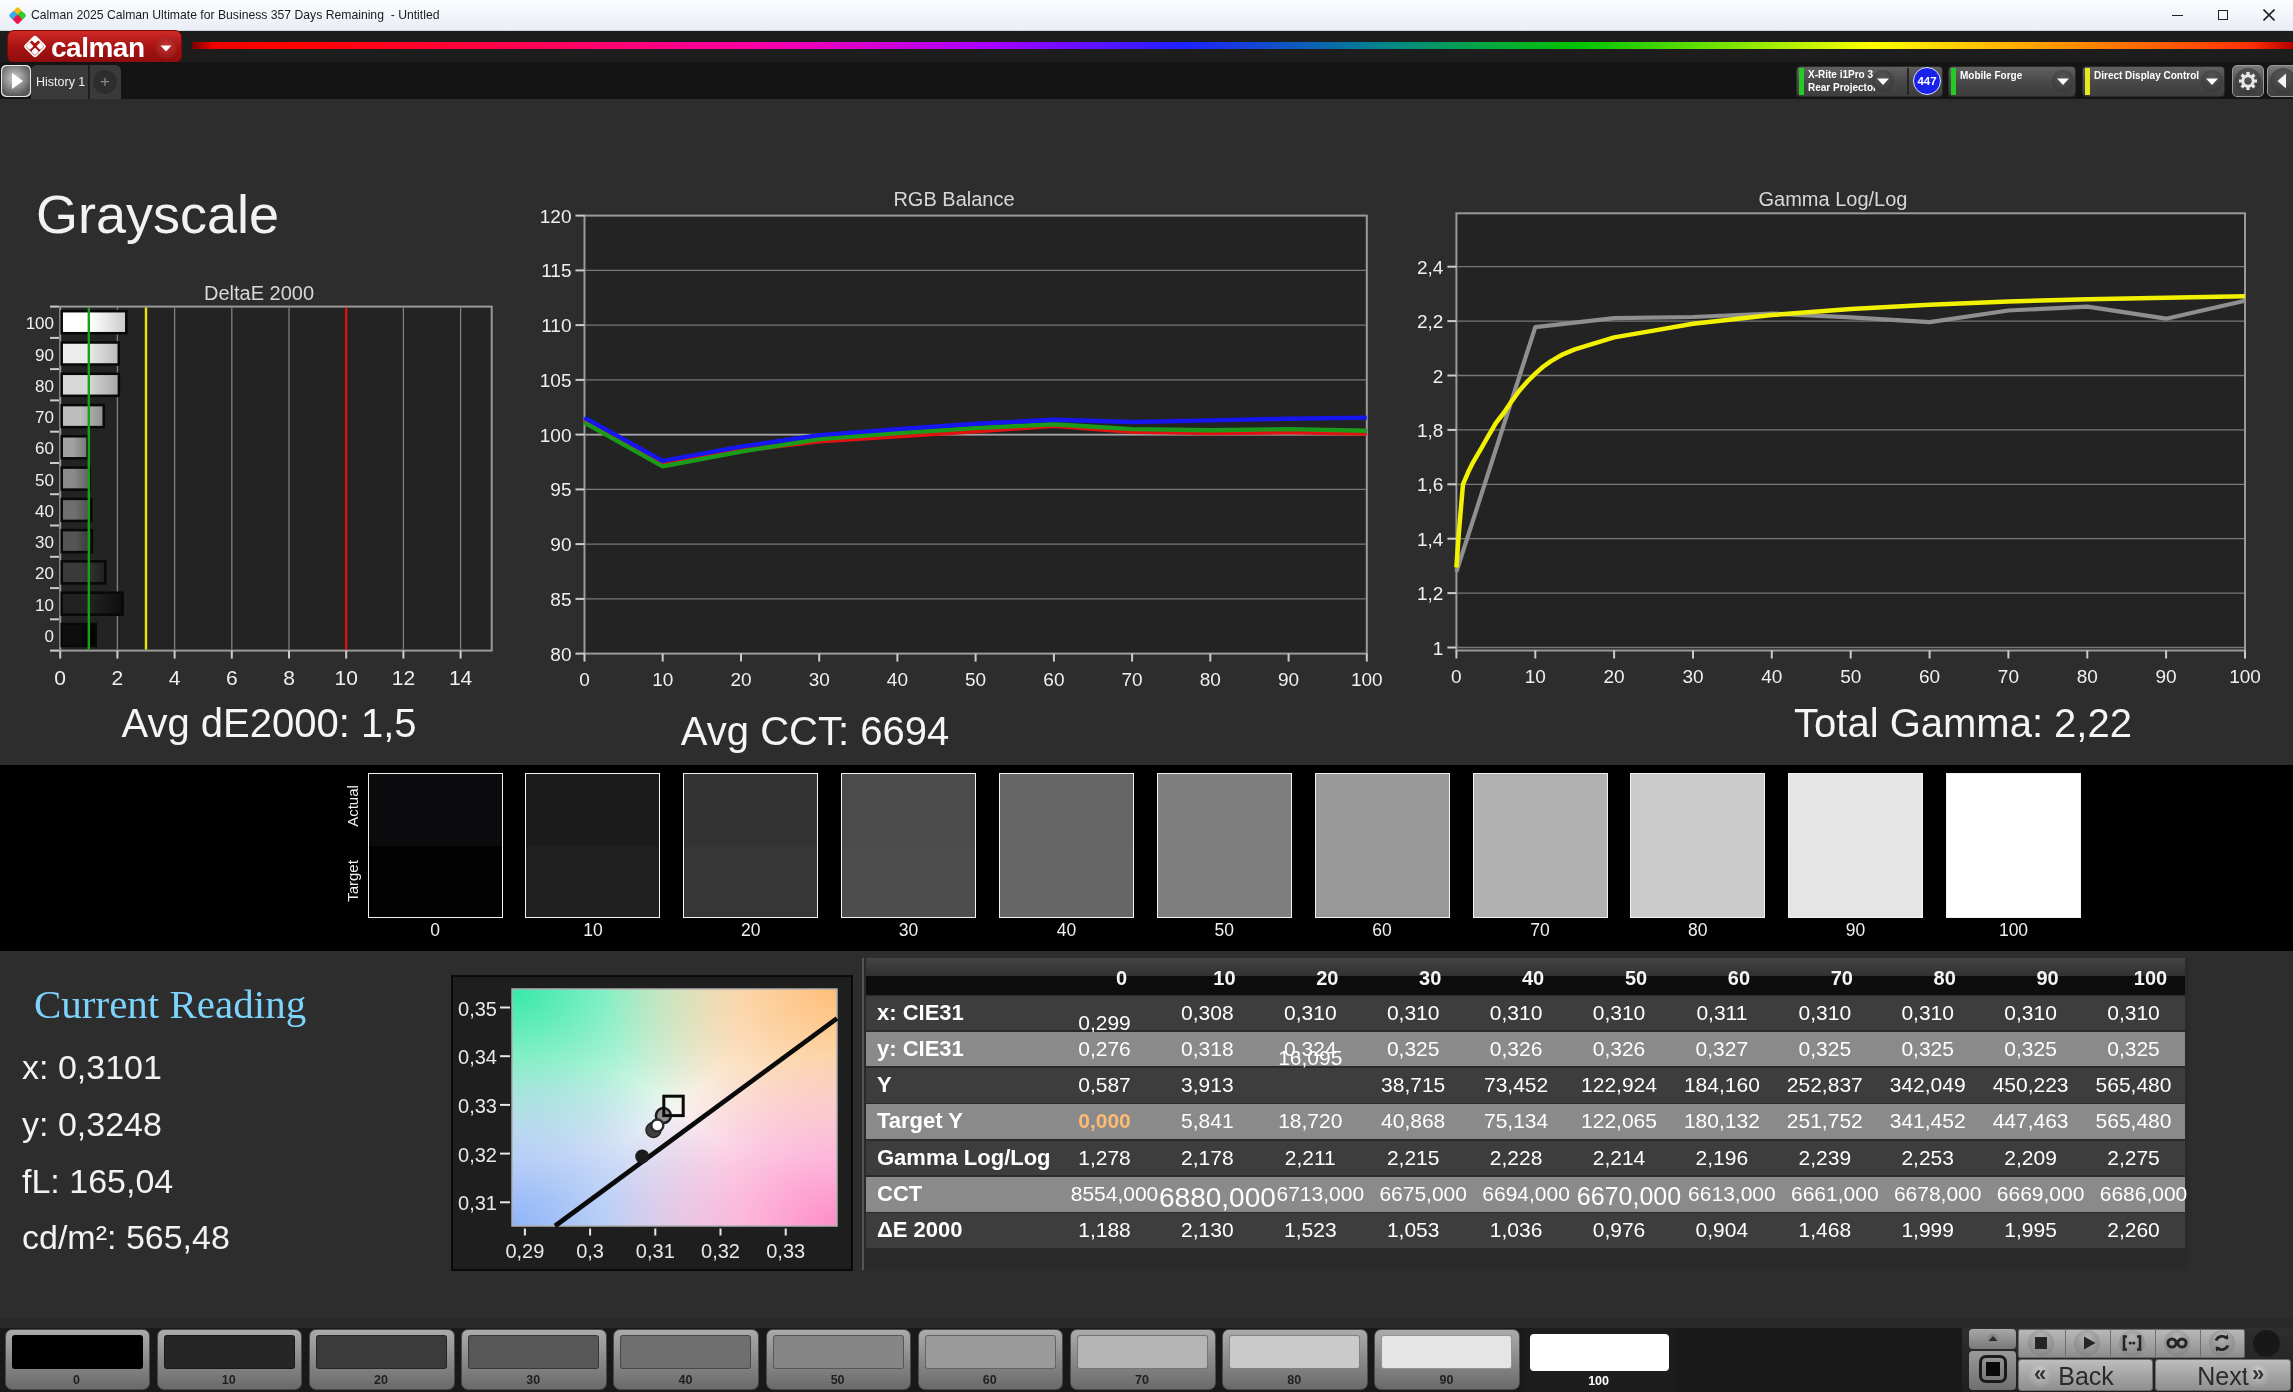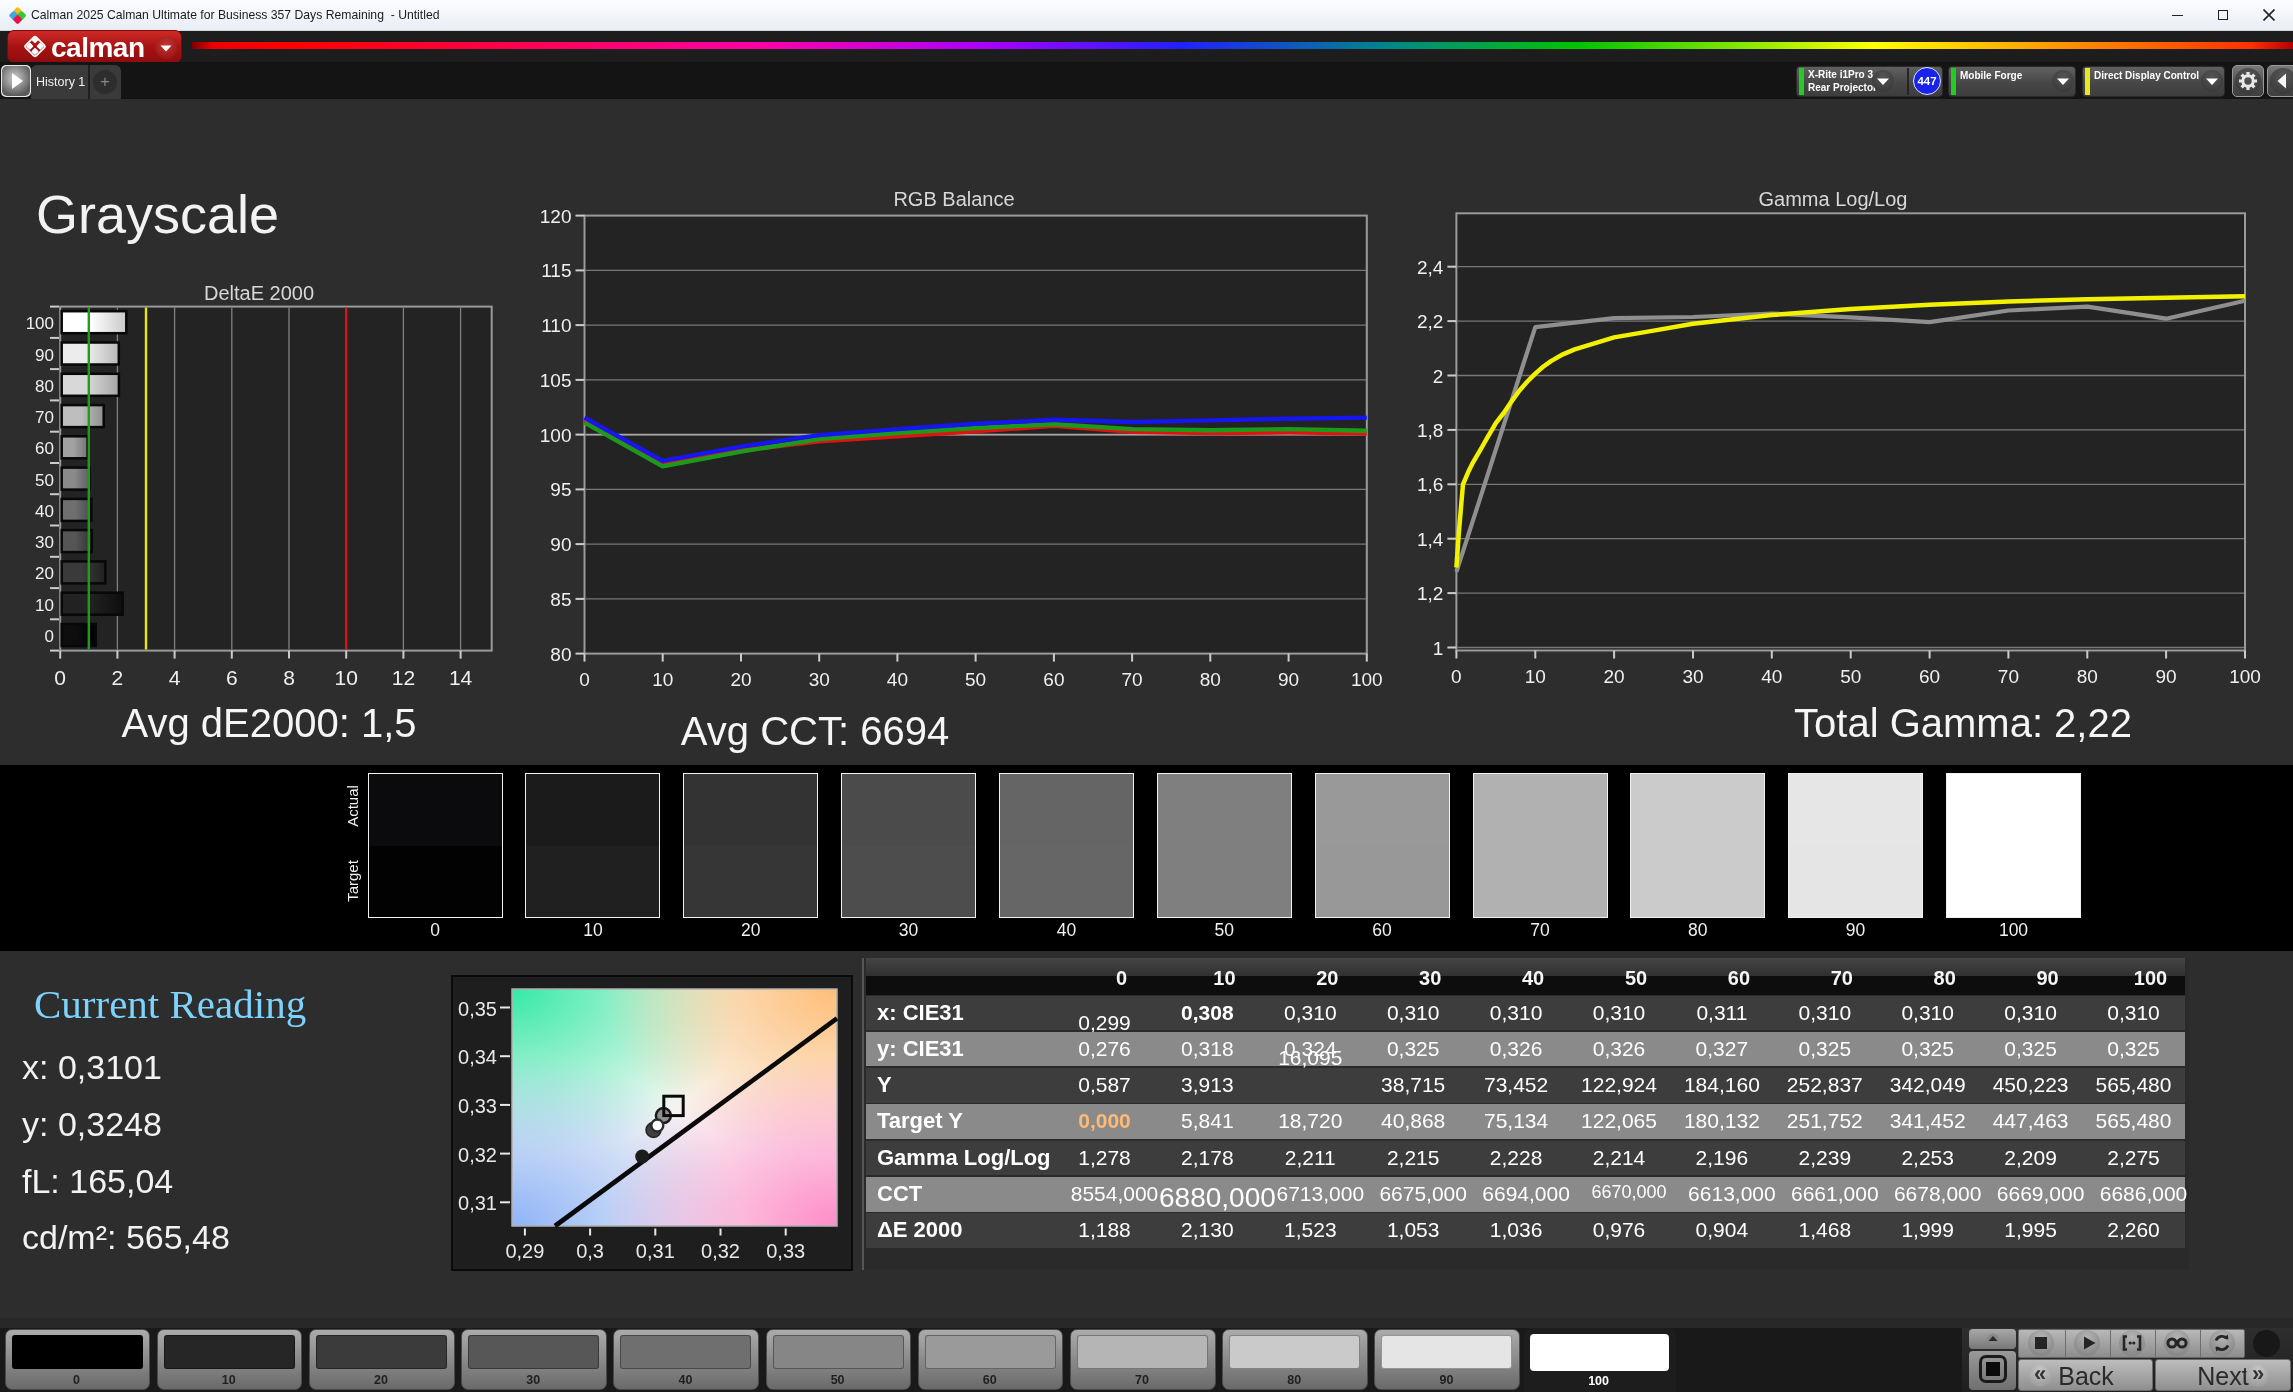--- a/index.html
+++ b/index.html
@@ -448,21 +448,21 @@
 <div class="abs" style="left:1533.1px;top:967px;transform:translateX(-50%);font-size:20px;font-weight:bold;color:#f5f5f5;">40</div>
 <div class="abs" style="left:1636.0px;top:967px;transform:translateX(-50%);font-size:20px;font-weight:bold;color:#f5f5f5;">50</div>
 <div class="abs" style="left:1738.9px;top:967px;transform:translateX(-50%);font-size:20px;font-weight:bold;color:#f5f5f5;">60</div>
 <div class="abs" style="left:1841.8px;top:967px;transform:translateX(-50%);font-size:20px;font-weight:bold;color:#f5f5f5;">70</div>
 <div class="abs" style="left:1944.7px;top:967px;transform:translateX(-50%);font-size:20px;font-weight:bold;color:#f5f5f5;">80</div>
 <div class="abs" style="left:2047.6px;top:967px;transform:translateX(-50%);font-size:20px;font-weight:bold;color:#f5f5f5;">90</div>
 <div class="abs" style="left:2150.5px;top:967px;transform:translateX(-50%);font-size:20px;font-weight:bold;color:#f5f5f5;">100</div>
 <div class="abs" style="left:866px;top:995.5px;width:1319px;height:34.5px;background:#3d3d3d;"></div>
 <div class="abs" style="left:877px;top:999.5px;font-size:22px;font-weight:bold;color:#fff;white-space:nowrap;">x: CIE31</div>
 <div class="abs" style="left:1104.5px;top:1011px;transform:translateX(-50%);font-size:21px;color:#fff;white-space:nowrap;">0,299</div>
-<div class="abs" style="left:1207.4px;top:1000.5px;transform:translateX(-50%);font-size:21px;color:#fff;white-space:nowrap;font-weight:bold;">0,308</div>
+<div class="abs" style="left:1207.4px;top:1000.5px;transform:translateX(-50%);font-size:21px;color:#fff;white-space:nowrap;">0,308</div>
 <div class="abs" style="left:1310.3px;top:1000.5px;transform:translateX(-50%);font-size:21px;color:#fff;white-space:nowrap;">0,310</div>
 <div class="abs" style="left:1413.2px;top:1000.5px;transform:translateX(-50%);font-size:21px;color:#fff;white-space:nowrap;">0,310</div>
 <div class="abs" style="left:1516.1px;top:1000.5px;transform:translateX(-50%);font-size:21px;color:#fff;white-space:nowrap;">0,310</div>
 <div class="abs" style="left:1619.0px;top:1000.5px;transform:translateX(-50%);font-size:21px;color:#fff;white-space:nowrap;">0,310</div>
 <div class="abs" style="left:1721.9px;top:1000.5px;transform:translateX(-50%);font-size:21px;color:#fff;white-space:nowrap;">0,311</div>
 <div class="abs" style="left:1824.8px;top:1000.5px;transform:translateX(-50%);font-size:21px;color:#fff;white-space:nowrap;">0,310</div>
 <div class="abs" style="left:1927.7px;top:1000.5px;transform:translateX(-50%);font-size:21px;color:#fff;white-space:nowrap;">0,310</div>
 <div class="abs" style="left:2030.6px;top:1000.5px;transform:translateX(-50%);font-size:21px;color:#fff;white-space:nowrap;">0,310</div>
 <div class="abs" style="left:2133.5px;top:1000.5px;transform:translateX(-50%);font-size:21px;color:#fff;white-space:nowrap;">0,310</div>
 <div class="abs" style="left:866px;top:1031.8px;width:1319px;height:34.5px;background:#8a8a8a;"></div>
@@ -517,21 +517,21 @@
 <div class="abs" style="left:1927.7px;top:1145.7px;transform:translateX(-50%);font-size:21px;color:#fff;white-space:nowrap;">2,253</div>
 <div class="abs" style="left:2030.6px;top:1145.7px;transform:translateX(-50%);font-size:21px;color:#fff;white-space:nowrap;">2,209</div>
 <div class="abs" style="left:2133.5px;top:1145.7px;transform:translateX(-50%);font-size:21px;color:#fff;white-space:nowrap;">2,275</div>
 <div class="abs" style="left:866px;top:1177.0px;width:1319px;height:34.5px;background:#8a8a8a;"></div>
 <div class="abs" style="left:877px;top:1181.0px;font-size:22px;font-weight:bold;color:#fff;white-space:nowrap;">CCT</div>
 <div class="abs" style="left:1114.5px;top:1182.0px;transform:translateX(-50%);font-size:21px;color:#fff;white-space:nowrap;">8554,000</div>
 <div class="abs" style="left:1217.4px;top:1182.0px;transform:translateX(-50%);font-size:28px;color:#fff;white-space:nowrap;">6880,000</div>
 <div class="abs" style="left:1320.3px;top:1182.0px;transform:translateX(-50%);font-size:21px;color:#fff;white-space:nowrap;">6713,000</div>
 <div class="abs" style="left:1423.2px;top:1182.0px;transform:translateX(-50%);font-size:21px;color:#fff;white-space:nowrap;">6675,000</div>
 <div class="abs" style="left:1526.1px;top:1182.0px;transform:translateX(-50%);font-size:21px;color:#fff;white-space:nowrap;">6694,000</div>
-<div class="abs" style="left:1629.0px;top:1182.0px;transform:translateX(-50%);font-size:18px;color:#fff;white-space:nowrap;">6670,000</div>
+<div class="abs" style="left:1629.0px;top:1182.0px;transform:translateX(-50%);font-size:25px;color:#fff;white-space:nowrap;">6670,000</div>
 <div class="abs" style="left:1731.9px;top:1182.0px;transform:translateX(-50%);font-size:21px;color:#fff;white-space:nowrap;">6613,000</div>
 <div class="abs" style="left:1834.8px;top:1182.0px;transform:translateX(-50%);font-size:21px;color:#fff;white-space:nowrap;">6661,000</div>
 <div class="abs" style="left:1937.7px;top:1182.0px;transform:translateX(-50%);font-size:21px;color:#fff;white-space:nowrap;">6678,000</div>
 <div class="abs" style="left:2040.6px;top:1182.0px;transform:translateX(-50%);font-size:21px;color:#fff;white-space:nowrap;">6669,000</div>
 <div class="abs" style="left:2143.5px;top:1182.0px;transform:translateX(-50%);font-size:21px;color:#fff;white-space:nowrap;">6686,000</div>
 <div class="abs" style="left:866px;top:1213.3px;width:1319px;height:34.5px;background:#3d3d3d;"></div>
 <div class="abs" style="left:877px;top:1217.3px;font-size:22px;font-weight:bold;color:#fff;white-space:nowrap;">ΔE 2000</div>
 <div class="abs" style="left:1104.5px;top:1218.3px;transform:translateX(-50%);font-size:21px;color:#fff;white-space:nowrap;">1,188</div>
 <div class="abs" style="left:1207.4px;top:1218.3px;transform:translateX(-50%);font-size:21px;color:#fff;white-space:nowrap;">2,130</div>
 <div class="abs" style="left:1310.3px;top:1218.3px;transform:translateX(-50%);font-size:21px;color:#fff;white-space:nowrap;">1,523</div>

